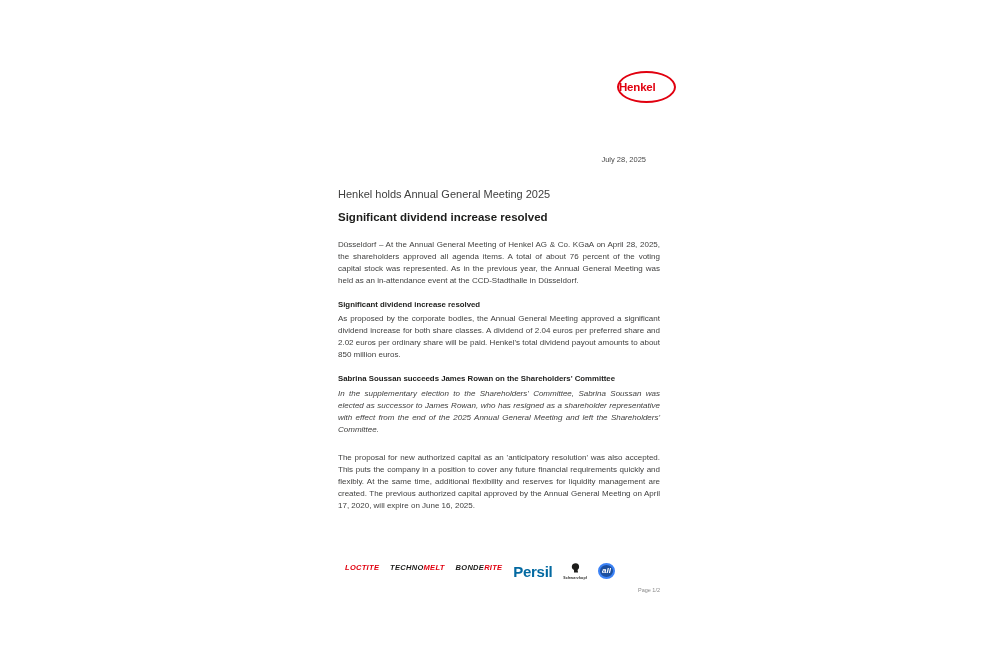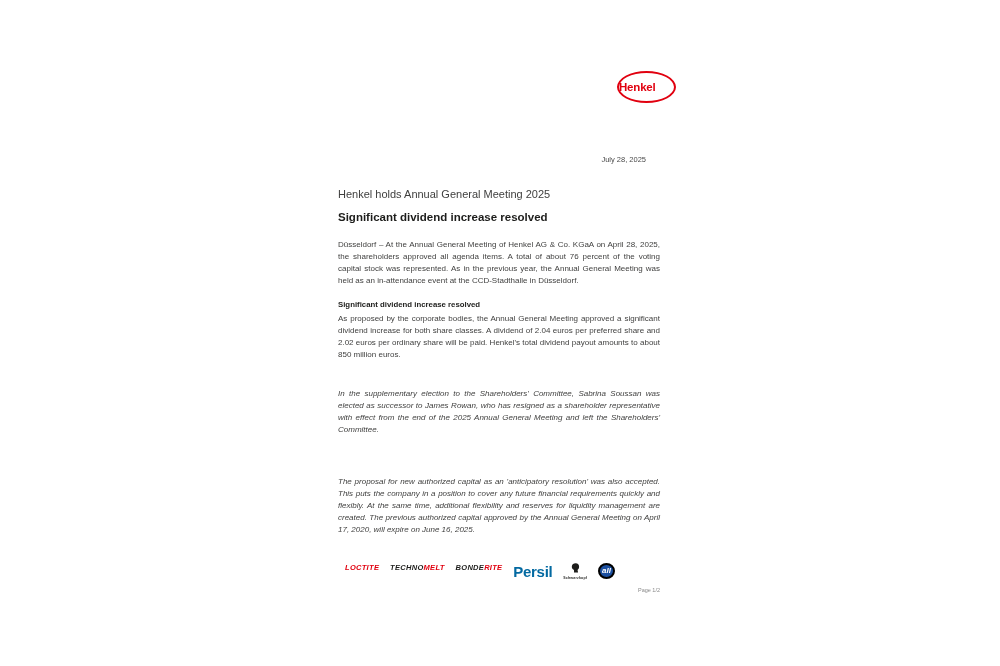--- a/index.html
+++ b/index.html
@@ -86,21 +86,21 @@
     width: 322px;
     font-size: 7.8px;
     font-weight: bold;
     color: #1d1d1b;
   }
   .sec1-head { top: 300px; }
   .sec1-body { top: 313px; }
   .sec2-head { top: 374px; }
   .sec2-body { top: 388px; font-style: italic; }
   .sec3-head { top: 438px; }
-  .sec3-body { top: 476px; font-style: italic; }
+  .sec3-body { top: 452px; }
   
   .brands {
     position: absolute;
     left: 345px;
     top: 563px;
     width: 270px;
     height: 28px;
     display: flex;
     align-items: flex-start;
     justify-content: space-between;
@@ -130,21 +130,21 @@
   .schwarzkopf .sk-name {
     font-size: 3.5px;
     font-weight: bold;
     color: #1d1d1b;
     letter-spacing: 0.2px;
   }
   .all-logo {
     width: 17px;
     height: 16px;
     background: #1b4fa0;
-    border: 2px solid #000000;
+    border: 2px solid #3b82f6;
     border-radius: 50%;
     display: flex;
     align-items: center;
     justify-content: center;
   }
   .all-logo span {
     color: #ffffff;
     font-weight: bold;
     font-style: italic;
     font-size: 8px;
@@ -174,20 +174,21 @@
 
   <div class="kicker">Henkel holds Annual General Meeting 2025</div>
 
   <h1 class="headline">Significant dividend increase resolved</h1>
 
   <p class="body-text lead">Düsseldorf – At the Annual General Meeting of Henkel AG &amp; Co. KGaA on April 28, 2025, the shareholders approved all agenda items. A total of about 76 percent of the voting capital stock was represented. As in the previous year, the Annual General Meeting was held as an in-attendance event at the CCD-Stadthalle in Düsseldorf.</p>
 
   <div class="sec-head sec1-head">Significant dividend increase resolved</div>
   <p class="body-text sec1-body">As proposed by the corporate bodies, the Annual General Meeting approved a significant dividend increase for both share classes. A dividend of 2.04 euros per preferred share and 2.02 euros per ordinary share will be paid. Henkel's total dividend payout amounts to about 850 million euros.</p>
 
+  <div class="sec-head sec2-head">Sabrina Soussan succeeds James Rowan on the Shareholders' Committee</div>
   <p class="body-text sec2-body">In the supplementary election to the Shareholders' Committee, Sabrina Soussan was elected as successor to James Rowan, who has resigned as a shareholder representative with effect from the end of the 2025 Annual General Meeting and left the Shareholders' Committee.</p>
 
   <p class="body-text sec3-body">The proposal for new authorized capital as an 'anticipatory resolution' was also accepted. This puts the company in a position to cover any future financial requirements quickly and flexibly. At the same time, additional flexibility and reserves for liquidity management are created. The previous authorized capital approved by the Annual General Meeting on April 17, 2020, will expire on June 16, 2025.</p>
 
   <div class="brands">
     <span class="wordmark">LOCTITE</span>
     <span class="wordmark"><span class="dark">TECHNO</span><span>MELT</span></span>
     <span class="wordmark"><span class="dark">BONDE</span><span>RITE</span></span>
     <span class="persil">Persil</span>
     <span class="schwarzkopf">

